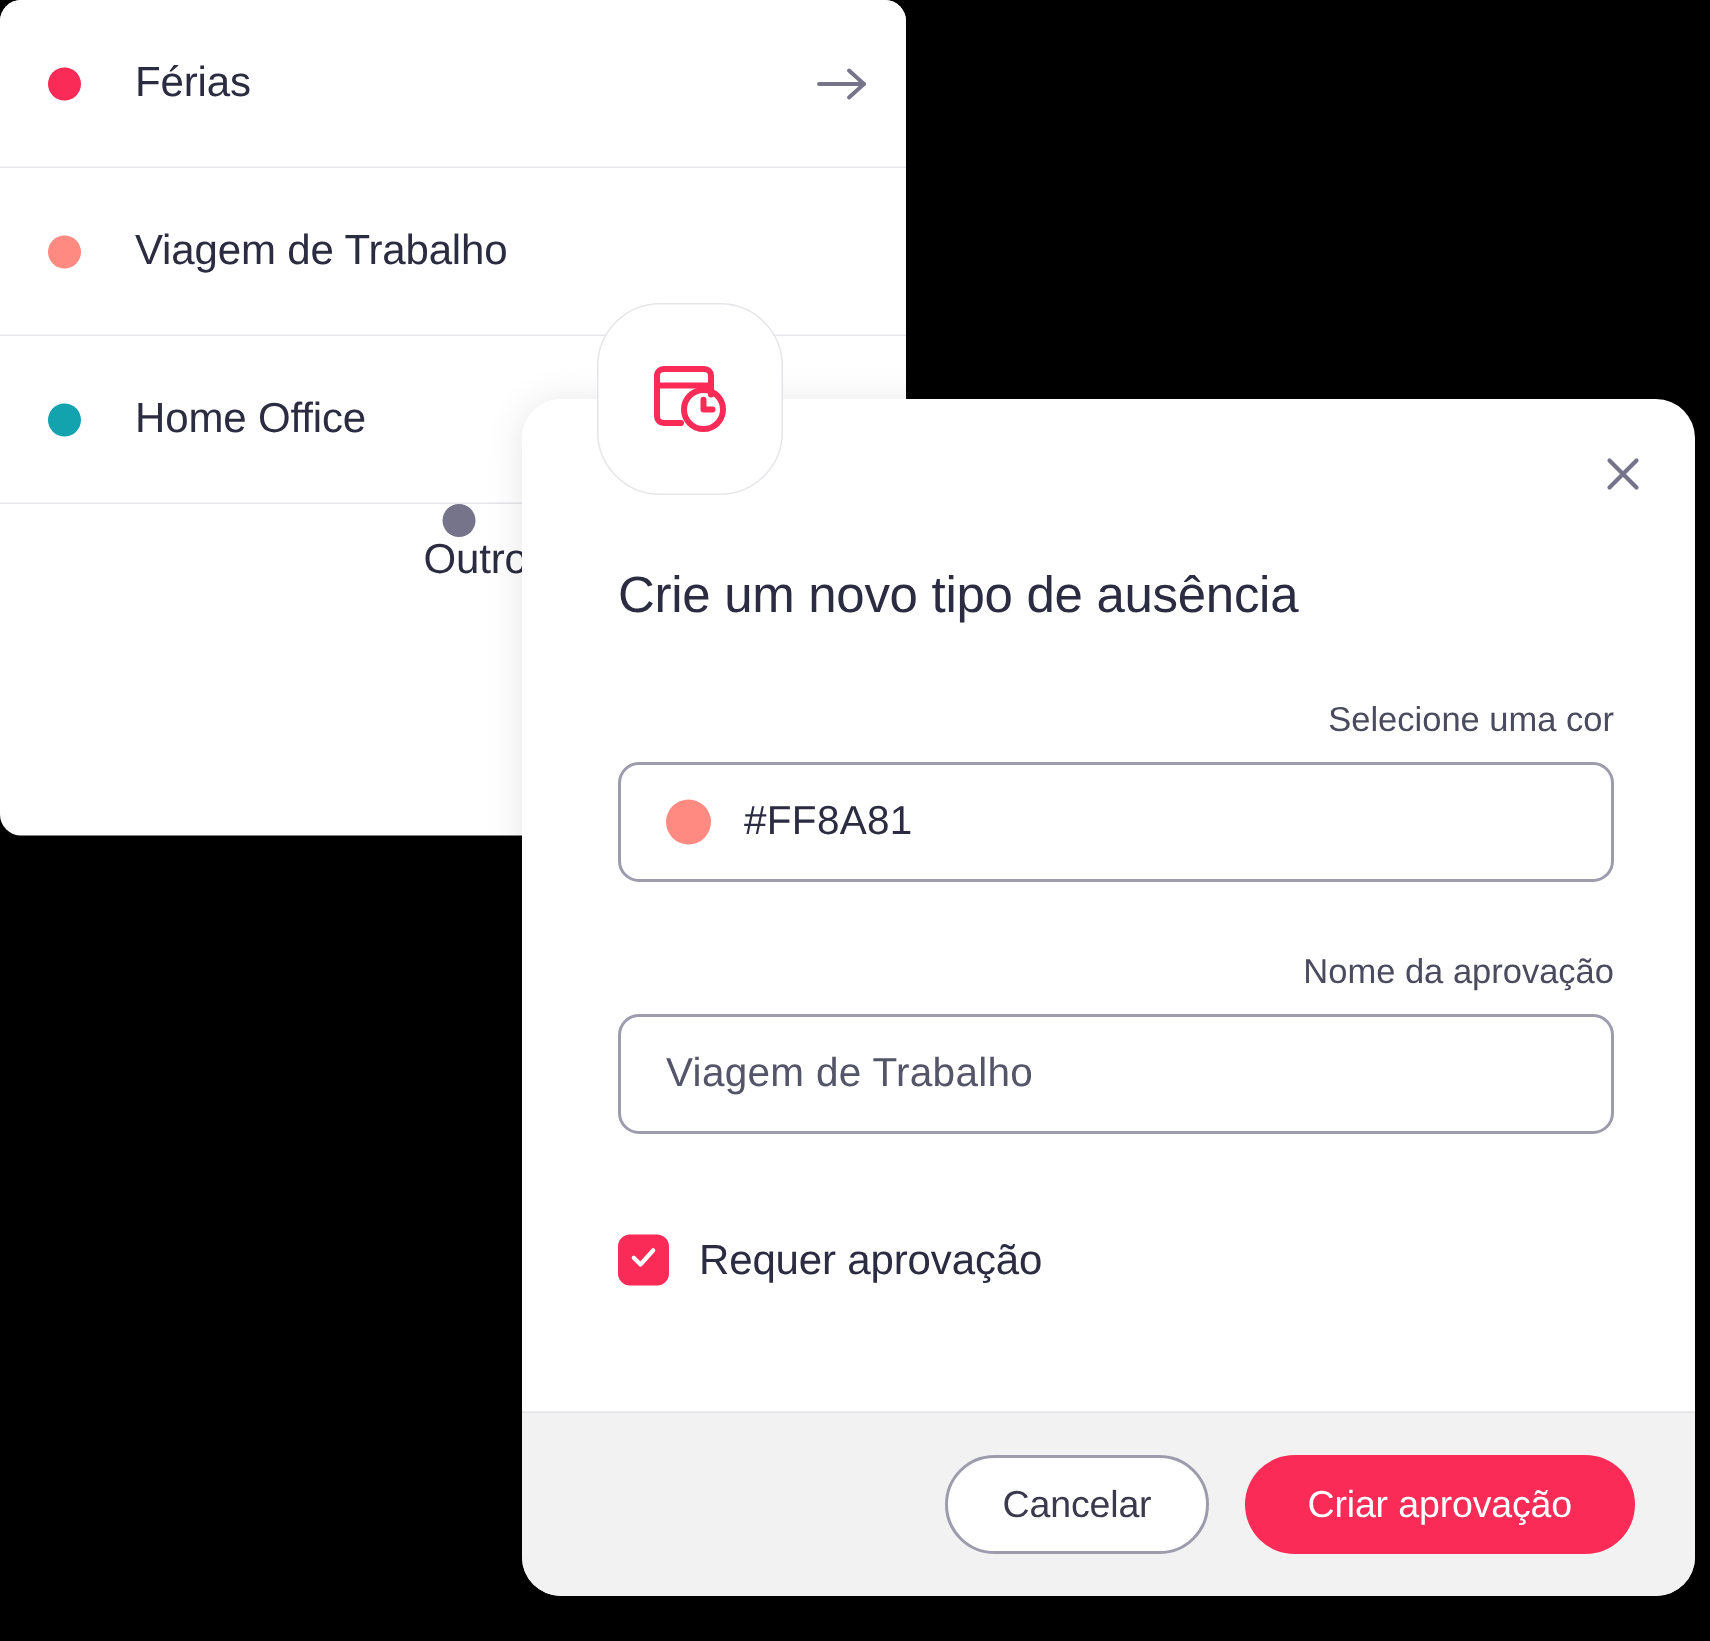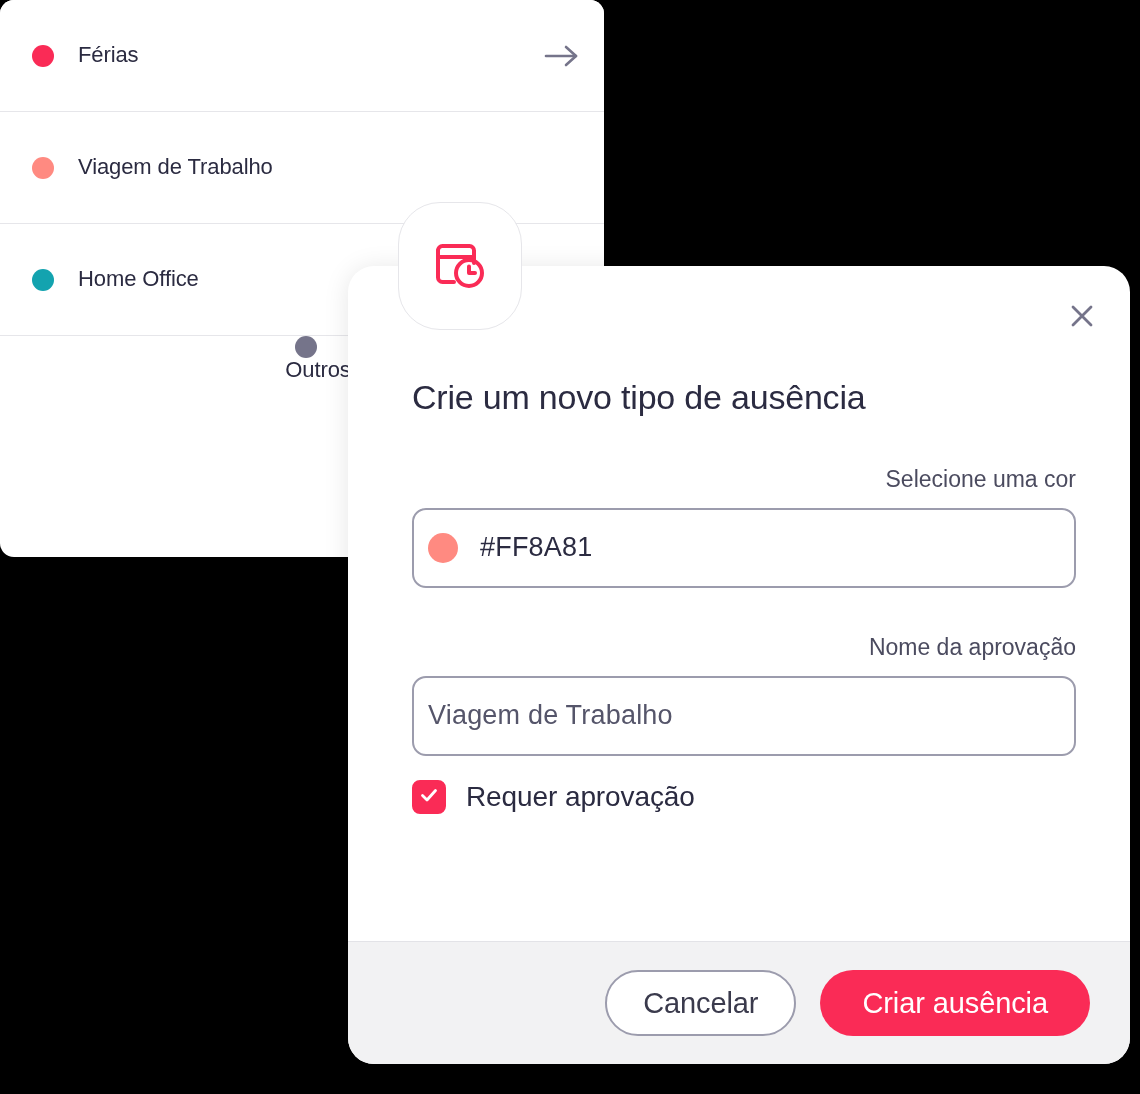--- a/index.html
+++ b/index.html
@@ -43,22 +43,22 @@
   .list-row:last-child { border-bottom: none; flex-direction: column; }
 
   .dot {
     width: 22px;
     height: 22px;
     border-radius: 50%;
     flex: 0 0 auto;
   }
 
   .list-label {
-    margin-left: 24px;
-    font-size: 22px;
+    margin-left: 36px;
+    font-size: 28px;
     line-height: 1.1;
     color: #2b2b41;
     letter-spacing: -0.1px;
     white-space: nowrap;
   }
 
   .row-arrow {
     margin-left: auto;
     width: 36px;
     height: 26px;
@@ -119,21 +119,21 @@
     margin-bottom: 14px;
     text-align: right;
   }
 
   .field-box {
     height: 80px;
     border: 2px solid #9c9cad;
     border-radius: 14px;
     display: flex;
     align-items: center;
-    padding: 0 14px;
+    padding: 0 30px;
     background: #ffffff;
   }
 
   .swatch {
     width: 30px;
     height: 30px;
     border-radius: 50%;
     flex: 0 0 auto;
   }
 
@@ -146,21 +146,21 @@
 
   .field-value.placeholder {
     margin-left: 0;
     color: #55556a;
   }
 
   
   .checks {
     position: absolute;
     left: 64px;
-    top: 505px;
+    top: 548px;
     width: 600px;
   }
 
   .check-row {
     display: flex;
     align-items: center;
     height: 52px;
     margin-bottom: 12px;
     cursor: pointer;
   }
@@ -200,21 +200,21 @@
     border-top: 1px solid #e3e3e7;
     display: flex;
     align-items: center;
     justify-content: flex-end;
     padding-right: 40px;
     gap: 24px;
   }
 
   .btn {
     border-radius: 34px;
-    font-size: 29px;
+    font-size: 25px;
     height: 66px;
     display: flex;
     align-items: center;
     justify-content: center;
     cursor: pointer;
     letter-spacing: -0.1px;
   }
 
   .btn-secondary {
     background: #ffffff;
@@ -323,21 +323,21 @@
           </span>
           <span class="check-label">Requer aprovação</span>
         </div>
 
 
       </div>
     </div>
 
     <div class="modal-footer">
       <div class="btn btn-secondary">Cancelar</div>
-      <div class="btn btn-primary">Criar ausência</div>
+      <div class="btn btn-primary">Criar aprovação</div>
     </div>
 
   </div>
 
   <div class="icon-badge">
     <span>
       <svg width="62" height="62" viewBox="0 0 62 62" fill="none">
         <path d="M9 17.5C9 15 11 13 13.5 13H40.5C43 13 45 15 45 17.5V30" stroke="#FA2B56" stroke-width="4" stroke-linecap="round"></path>
         <path d="M9 17.5V44.5C9 47 11 49 13.5 49H25" stroke="#FA2B56" stroke-width="4" stroke-linecap="round"></path>
         <path d="M9 24H45" stroke="#FA2B56" stroke-width="4" stroke-linecap="round"></path>

